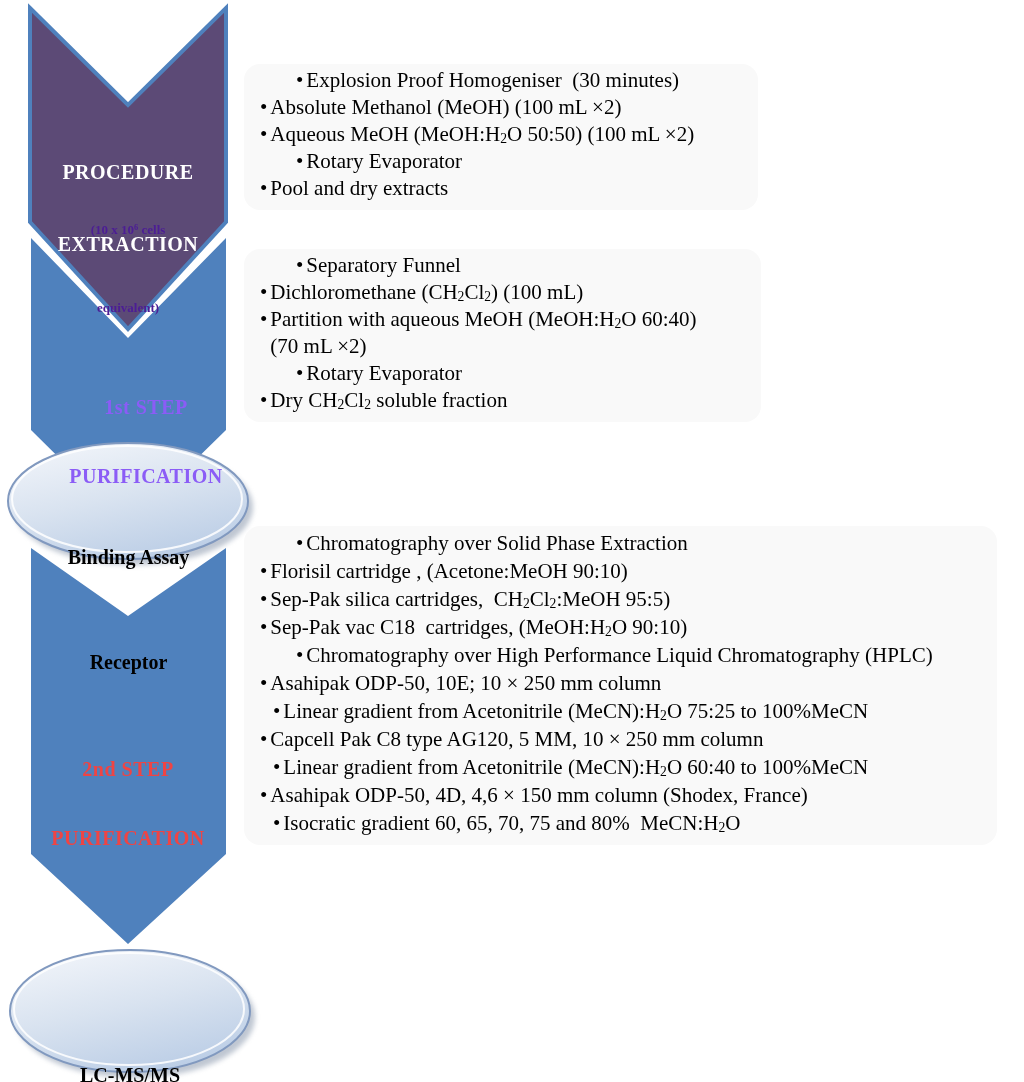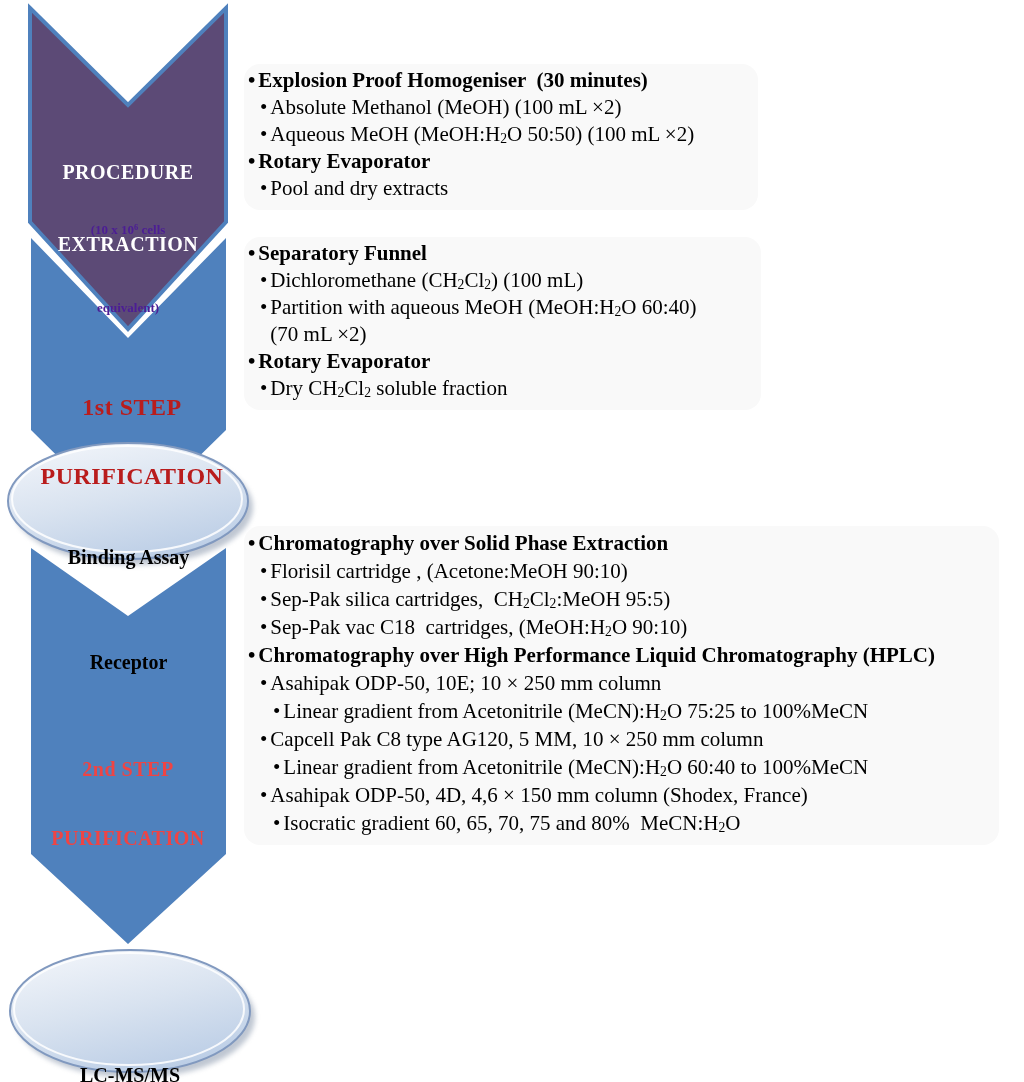--- a/index.html
+++ b/index.html
@@ -5,37 +5,37 @@
   html,body{margin:0;padding:0;background:#ffffff;}
   body{width:1024px;height:1082px;position:relative;overflow:hidden;
        font-family:"Liberation Serif","DejaVu Serif",serif;color:#000;}
   .canvas{position:absolute;left:0;top:0;width:1024px;height:1082px;}
   svg.shapes{position:absolute;left:0;top:0;pointer-events:none;}
 
   
   .shape-label{position:absolute;text-align:center;font-weight:bold;white-space:pre;}
   .lbl-extraction-title{left:30px;top:112px;width:196px;color:#fff;font-size:20px;line-height:24px;letter-spacing:.5px;}
   .lbl-extraction-sub{left:30px;top:165px;width:196px;color:#4c1d95;font-size:13px;line-height:26px;text-align:center;}
-  .lbl-step1{left:34px;top:350px;width:196px;color:#b91c1c;font-size:24px;line-height:23px;letter-spacing:.5px;}
+  .lbl-step1{left:48px;top:350px;width:196px;color:#8b5cf6;font-size:20px;line-height:23px;letter-spacing:.5px;}
   .lbl-step2{left:30px;top:712px;width:196px;color:#ef4444;font-size:20px;line-height:23px;letter-spacing:.5px;}
   .lbl-receptor{left:18px;top:470px;width:221px;color:#000;font-size:20px;line-height:35px;}
   .lbl-lcms{left:20px;top:980px;width:220px;color:#000;font-size:20px;line-height:38px;}
 
   
   .tblock{position:absolute;left:244px;width:fit-content;background:#f9f9f9;
           border-radius:16px;padding:3px 64px 8px 4px;}
   .tblock .line{white-space:pre;font-size:21px;line-height:27px;}
   .b3 .line{line-height:28px;}
-  .line.bold{font-weight:bold;}
+  .line.bold{font-weight:normal;margin-left:48px;}
   .line.lvl2{padding-left:12px;}
   .line.lvl3{padding-left:25px;}
   .bullet{margin-right:3px;}
   .bullet.hide{visibility:hidden;}
   .b1{top:64px;}
-  .b2{top:237px;}
+  .b2{top:249px;}
   .b3{top:526px;}
   sub{font-size:65%;vertical-align:-0.18em;line-height:0;}
   sup{font-size:65%;vertical-align:0.45em;line-height:0;}
 </style>
 </head>
 <body>
 
 <div class="canvas">
 
   <svg class="shapes" width="1024" height="1082" viewBox="0 0 1024 1082">

